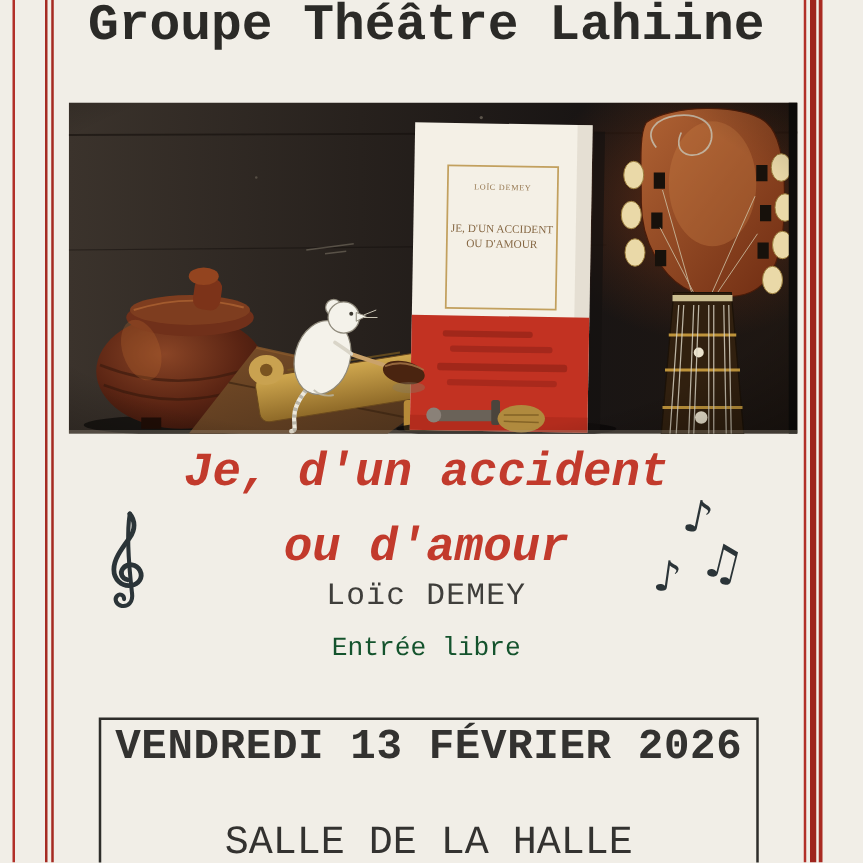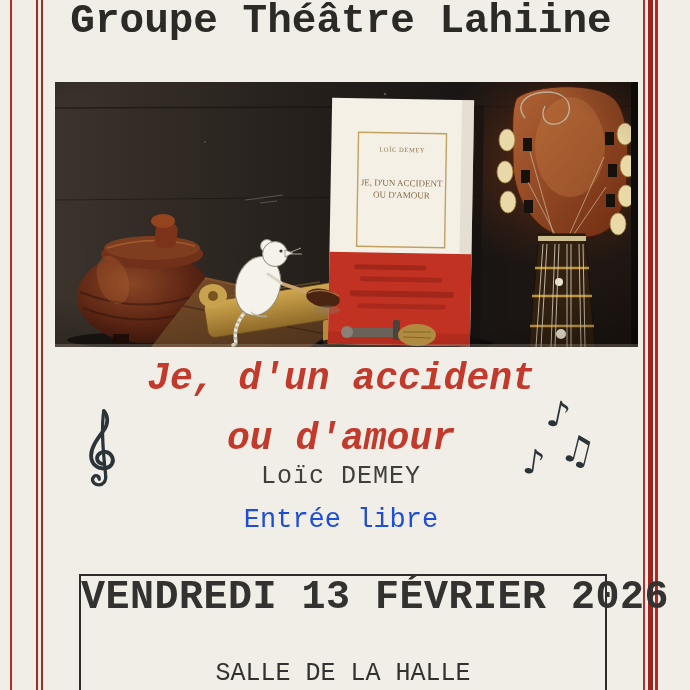--- a/index.html
+++ b/index.html
@@ -43,36 +43,36 @@
   .clef{left:82px;top:404px;width:40px;height:96px;}
 
   .notes{left:523px;top:400px;width:90px;height:100px;color:#2b3438;
          font-family:"DejaVu Sans",sans-serif;}
   .notes span{position:absolute;display:block;}
   .notes .n1{left:24px;top:-6px;font-size:36px;transform:rotate(12deg);}
   .notes .n2{left:38px;top:28px;font-size:38px;transform:rotate(14deg);}
   .notes .n3{left:0px;top:42px;font-size:34px;transform:rotate(8deg);}
 
   .adm,.age{
-    left:43px;right:47px;text-align:center;color:#1d4ed8;
-    font-size:27px;line-height:28px;white-space:nowrap;
+    left:43px;right:47px;text-align:center;color:#14532d;
+    font-size:21px;line-height:28px;white-space:nowrap;
   }
   .adm{top:506px;}
   .age{top:535px;}
 
   .event-box{
     left:79px;top:574px;width:524px;height:150px;
     border:2px solid #2e2d2a;background:transparent;
   }
   .ev-date,.ev-time,.ev-venue{
     position:absolute;left:0;right:0;text-align:center;color:#333230;white-space:nowrap;
   }
-  .ev-date{top:2px;font-size:40px;line-height:40px;font-weight:700;letter-spacing:.5px;}
+  .ev-date{top:2px;font-size:34px;line-height:40px;font-weight:700;letter-spacing:.5px;}
   .ev-time{top:42px;font-size:35px;line-height:40px;font-weight:700;}
-  .ev-venue{top:82px;font-size:25px;line-height:32px;}
+  .ev-venue{top:82px;font-size:32px;line-height:32px;}
 </style>
 </head>
 <body>
 
 <div class="poster">
 
   <div class="rule rule-l1"></div>
   <div class="rule rule-l2"></div>
   <div class="rule rule-l3"></div>
   <div class="rule rule-r1"></div>

